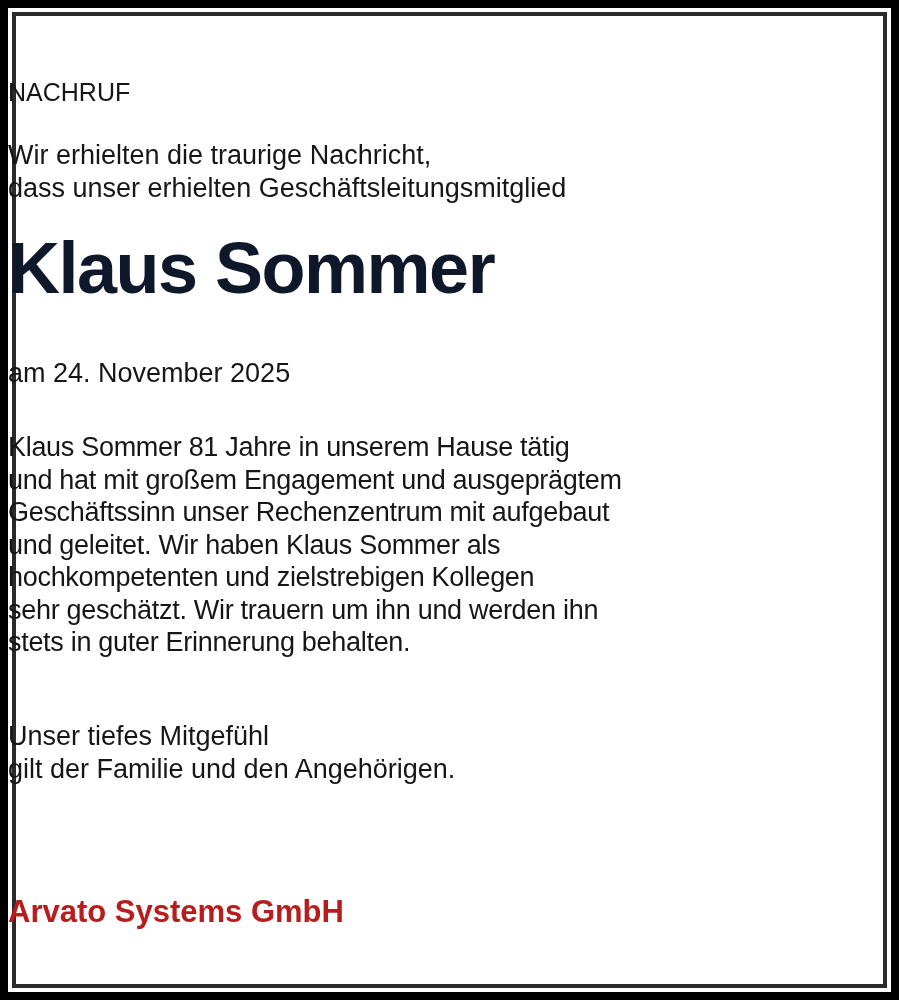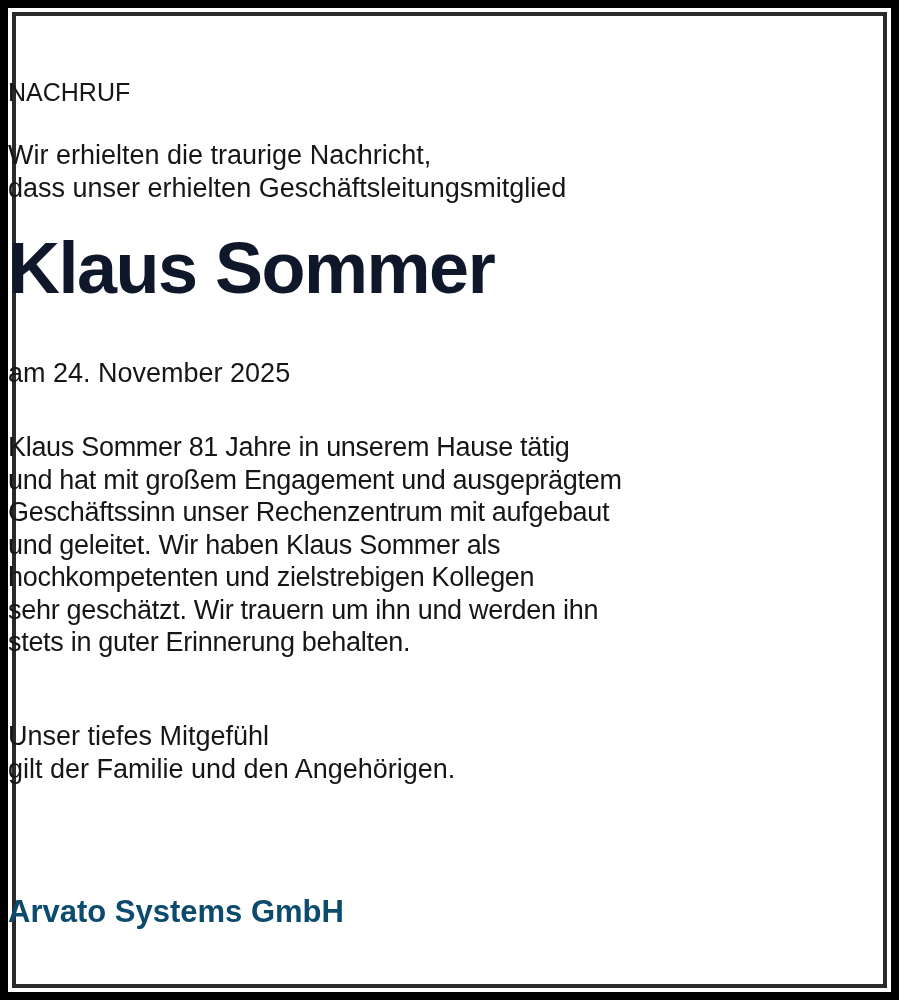--- a/index.html
+++ b/index.html
@@ -47,21 +47,21 @@
   .condolence {
     position: absolute; left: 0; right: 0; top: 712px;
     font-size: 27px; line-height: 33px;
   }
   .signature {
     position: absolute; left: 0; right: 0; top: 808px;
     font-size: 27px; line-height: 33px;
   }
   .company {
     position: absolute; left: 0; right: 0; top: 884px;
-    font-size: 31px; font-weight: bold; line-height: 40px; color: #0c4a6e;
+    font-size: 31px; font-weight: bold; line-height: 40px; color: #b91c1c;
   }
 </style>
 </head>
 <body>
 
 <div class="paper">
   <div class="frame"></div>
 
   <div class="heading">
     <span class="line">NACHRUF</span>

